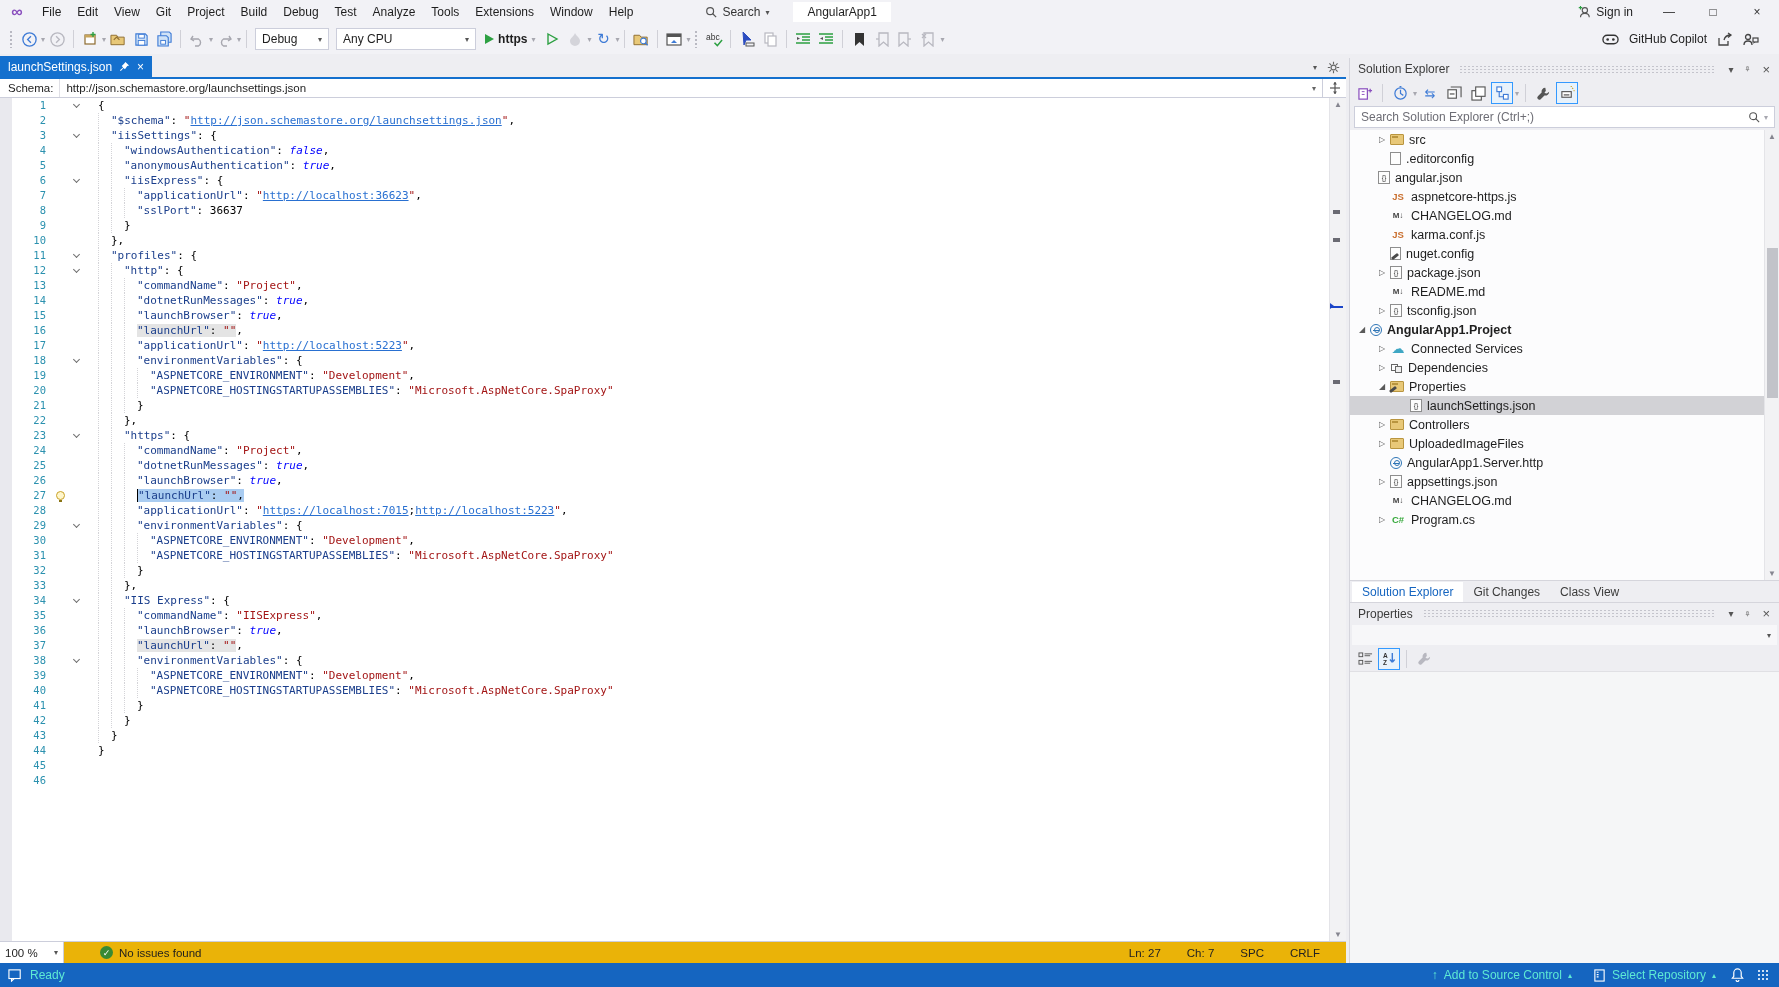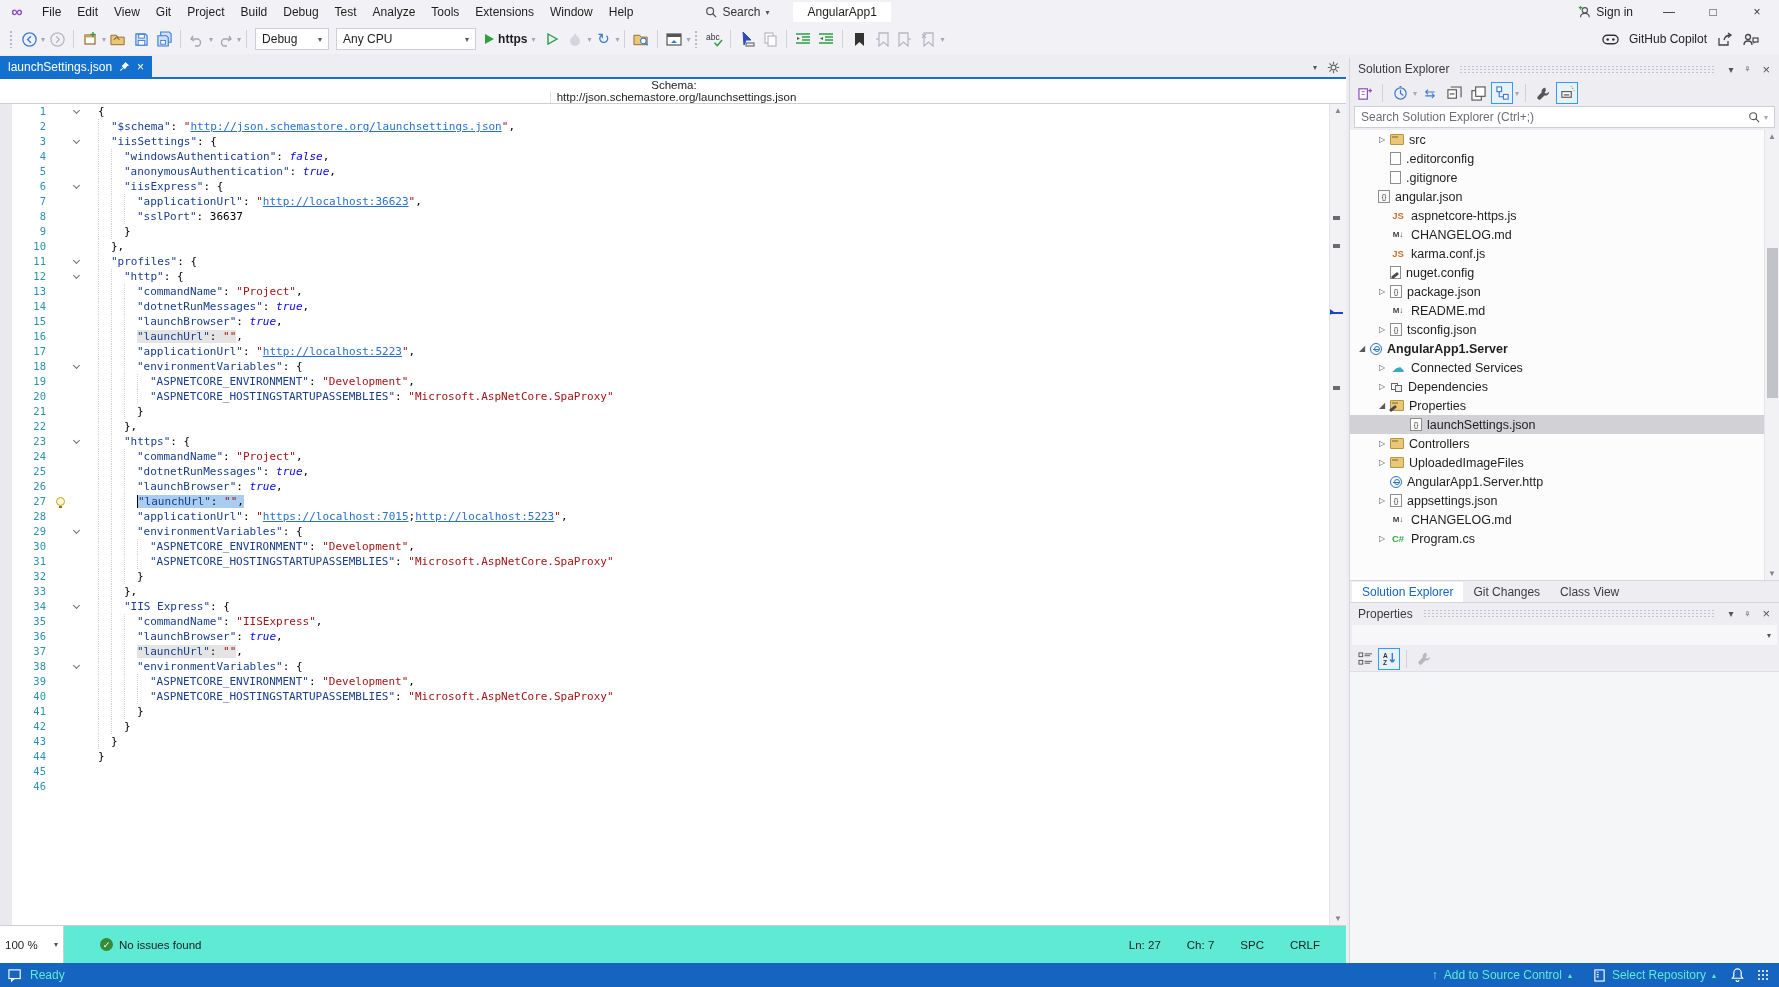--- a/index.html
+++ b/index.html
@@ -40,21 +40,21 @@
 
   
   .main { display:flex; height:909px; padding-top:4px; }
   .editor-col { width:1346px; display:flex; flex-direction:column; background:#fff; }
   .side-col { flex:1; margin-left:3px; display:flex; flex-direction:column; background:#EEEEF2; border-left:1px solid #D5D5DC; }
 
   
   .tabstrip { height:21px; background:#EEEEF2; display:flex; align-items:flex-end; border-bottom:2px solid #1470CE; position:relative; }
   .doc-tab { margin-left:0; height:21px; background:#1470CE; color:#fff; display:flex; align-items:center; gap:7px; padding:0 8px; font-size:12px; }
   .tabstrip-right { position:absolute; right:6px; bottom:3px; display:flex; align-items:center; gap:10px; color:#555; }
-  .schema-bar { height:25px; display:flex; align-items:center; background:#FFFFFF; border-bottom:1px solid #CCCEDB; font-size:11.5px;flex-direction:column; }
+  .schema-bar { height:19px; display:flex; align-items:center; background:#FFFFFF; border-bottom:1px solid #CCCEDB; font-size:11.5px; }
   .schema-label { padding:0 6px 0 8px; color:#222; }
   .schema-input { flex:1; height:100%; display:flex; align-items:center; border-left:1px solid #E0E0E6; padding-left:6px; color:#1E1E1E; }
   .schema-dd { padding:0 6px; color:#666; }
   .split-btn { width:24px; height:100%; border-left:1px solid #CCCEDB; display:flex; align-items:center; justify-content:center; }
 
   
   .code-area { flex:1; display:flex; overflow:hidden; }
   .code-lines { flex:1; background:linear-gradient(to right,#E9E9EE 0,#E9E9EE 12px,#FFFFFF 12px); font-family:"DejaVu Sans Mono", monospace; font-size:11px; }
   .code-line { height:15px; line-height:15px; display:flex; white-space:pre; }
   .bp-margin { width:12px; flex:none; }
@@ -77,21 +77,21 @@
   .bulb::after { content:""; position:absolute; left:2.5px; bottom:-3px; width:3px; height:2px; background:#8A7414; }
 
   
   .v-scroll { width:17px; flex:none; background:#F2F2F4; border-left:1px solid #E4E4E8; position:relative; }
   .v-scroll .arr { position:absolute; left:0; width:100%; text-align:center; font-size:8px; color:#868690; }
   .sb-mark { position:absolute; left:3px; width:7px; height:4px; background:#6A6A72; }
   .sb-caret-mark { position:absolute; left:1px; width:12px; height:2px; background:#1B45C8; }
   .sb-caret-mark::before { content:""; position:absolute; left:-1px; top:-3px; border-top:3px solid transparent; border-bottom:3px solid transparent; border-left:4px solid #1B45C8; }
 
   
-  .estatus { height:38px; background:#5eead4; border-top:1px solid #CCCEDB; display:flex; align-items:center; font-size:11.5px; }
+  .estatus { height:22px; background:#eab308; border-top:1px solid #CCCEDB; display:flex; align-items:center; font-size:11.5px; }
   .zoom-combo { width:64px; height:100%; background:#fff; border-right:1px solid #CCCEDB; display:flex; align-items:center; padding:0 5px; }
   .zoom-combo .val { flex:1; }
   .issues { display:flex; align-items:center; gap:6px; margin-left:36px; }
   .check-circle { width:13px; height:13px; border-radius:50%; background:#388A34; color:#fff; font-size:9px; display:flex; align-items:center; justify-content:center; }
   .pos-cluster { margin-left:auto; display:flex; gap:26px; padding-right:26px; color:#222; }
 
   
   .panel-header { height:22px; display:flex; align-items:center; padding:0 6px 0 8px; color:#3B3B3B; gap:6px; }
   .hdr-dots { flex:1; height:9px; margin:0 4px;
      background-image:radial-gradient(#C4C4CC 0.9px, transparent 1px); background-size:4px 3px; }
@@ -559,25 +559,20 @@
       <div class="tree-row" style="padding-left: 24px;">
           <span class="tree-arrow">▷</span>
           <span class="t-ico ico-folder"></span>
           <span class="tree-label">src</span>
         </div>
         <div class="tree-row" style="padding-left: 24px;">
           <span class="tree-arrow"></span>
           <span class="t-ico ico-file"></span>
           <span class="tree-label">.editorconfig</span>
         </div>
-        <div class="tree-row" style="padding-left: 24px;">
-          <span class="tree-arrow"></span>
-          <span class="t-ico ico-file"></span>
-          <span class="tree-label">.gitignore</span>
-        </div>
         <div class="tree-row" style="padding-left: 12px;">
           <span class="tree-arrow"></span>
           <span class="t-ico ico-json">{}</span>
           <span class="tree-label">angular.json</span>
         </div>
         <div class="tree-row" style="padding-left: 24px;">
           <span class="tree-arrow"></span>
           <span class="t-ico ico-js">JS</span>
           <span class="tree-label">aspnetcore-https.js</span>
         </div>
@@ -607,21 +602,21 @@
           <span class="tree-label">README.md</span>
         </div>
         <div class="tree-row" style="padding-left: 24px;">
           <span class="tree-arrow">▷</span>
           <span class="t-ico ico-json">{}</span>
           <span class="tree-label">tsconfig.json</span>
         </div>
         <div class="tree-row" style="padding-left: 4px;">
           <span class="tree-arrow">◢</span>
           <span class="t-ico ico-project"></span>
-          <span class="tree-label bold">AngularApp1.Server</span>
+          <span class="tree-label bold">AngularApp1.Project</span>
         </div>
         <div class="tree-row" style="padding-left: 24px;">
           <span class="tree-arrow">▷</span>
           <span class="t-ico ico-cloud">☁</span>
           <span class="tree-label">Connected Services</span>
         </div>
         <div class="tree-row" style="padding-left: 24px;">
           <span class="tree-arrow">▷</span>
           <span class="t-ico ico-deps"></span>
           <span class="tree-label">Dependencies</span>

